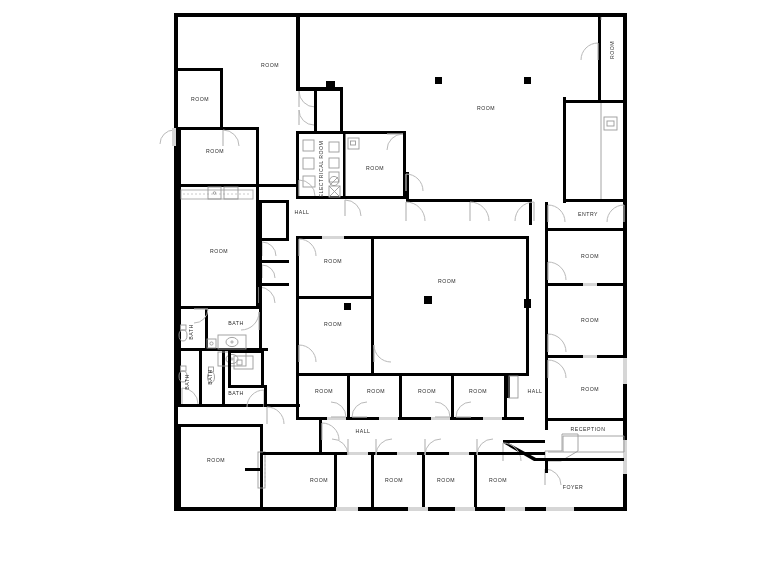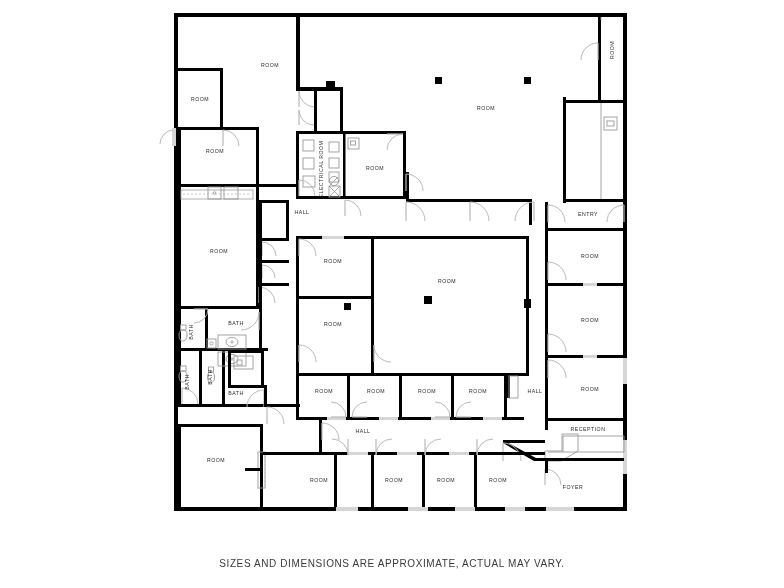--- a/index.html
+++ b/index.html
@@ -451,15 +451,14 @@
       <text class="rlabel" x="216" y="461">ROOM</text>
       <text class="rlabel" x="319" y="481">ROOM</text>
       <text class="rlabel" x="394" y="481">ROOM</text>
       <text class="rlabel" x="446" y="481">ROOM</text>
       <text class="rlabel" x="498" y="481">ROOM</text>
       <text class="rlabel" x="573" y="488">FOYER</text>
     </g>
 
   </svg>
 
-  <div class="caption">SIZES AND DIMENSIONS ARE APPROXIMATE, ACTUAL MAY VARY.</div>
 
 </div>
 
 </body></html>

